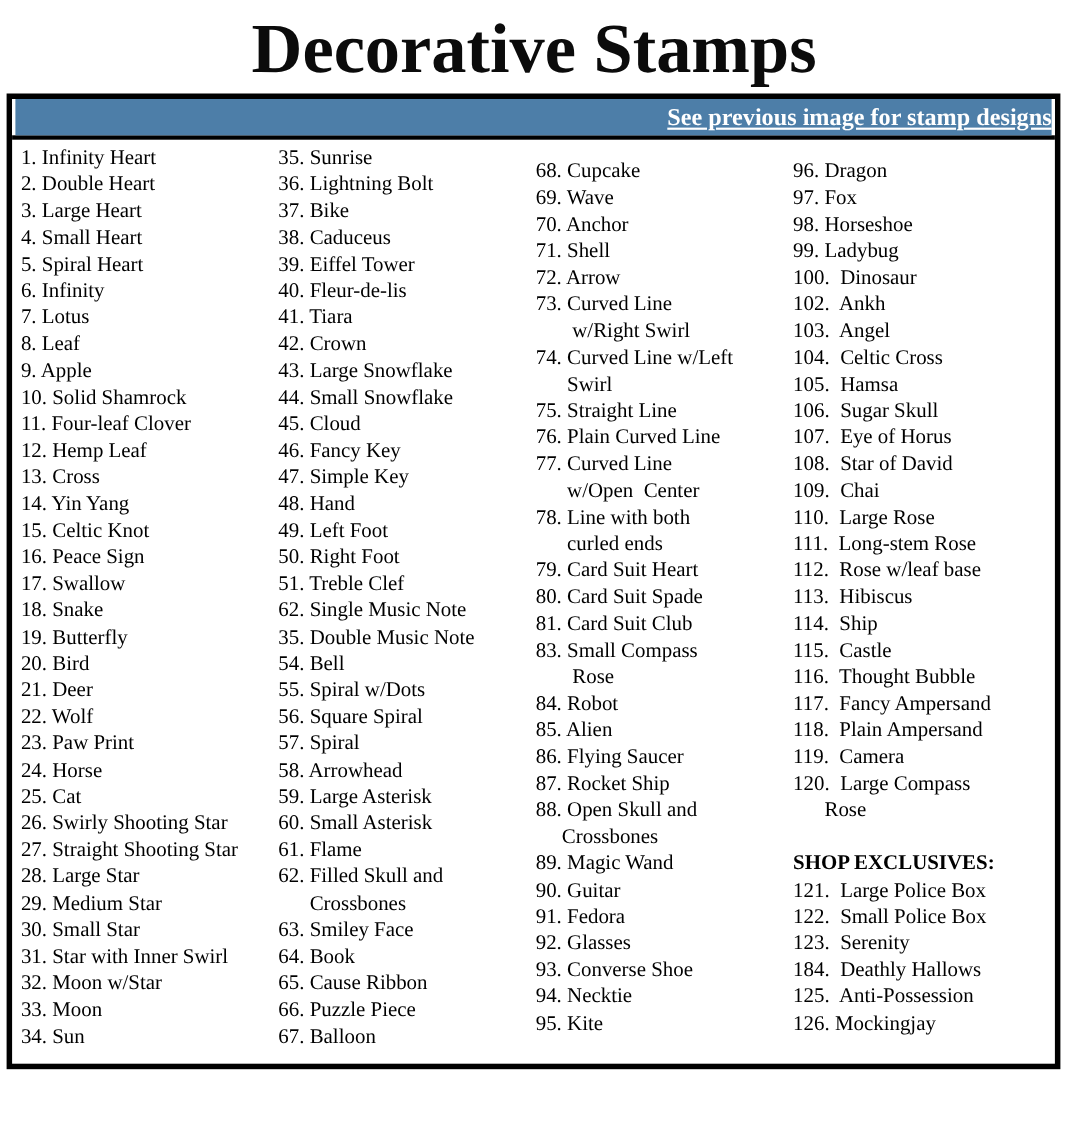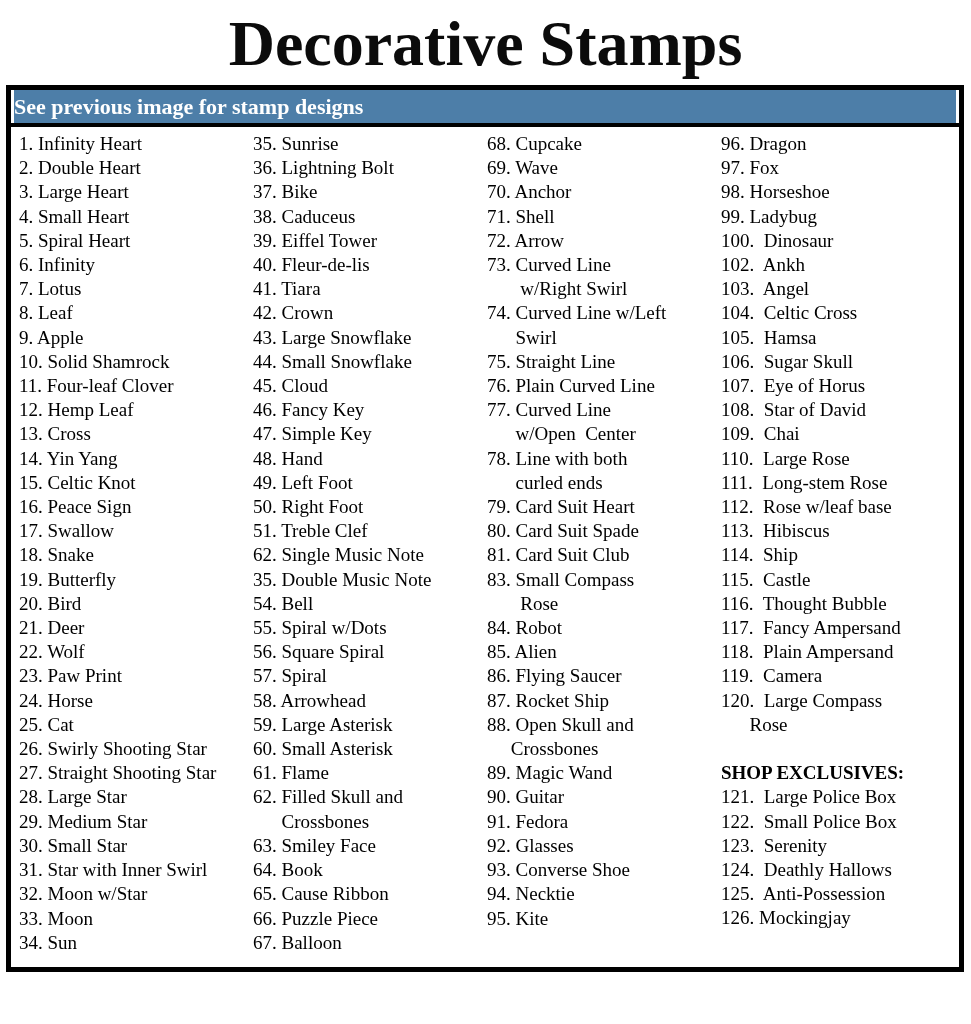--- a/index.html
+++ b/index.html
@@ -24,29 +24,31 @@
     background: #fff;
   }
   .banner-wrap {
     border-bottom: 4px solid var(--border-color, #000);
     padding: 0 3px;
     background: #fff;
   }
   .banner {
     background: var(--banner-bg, #4D7EA8);
     color: var(--banner-fg, #fff);
-    text-align: left;
+    text-align: right;
     font-weight: bold;
     font-size: 22px;
     height: 33px;
     line-height: 33px;
+    text-decoration: underline;
   }
   .list {
     display: flex;
     padding: 5px 4px 12px 8px;
+    align-items: center;
   }
   .col { flex: 1; min-width: 0; }
   .item {
     font-size: 19px;
     line-height: 24.2px;
     min-height: 24.2px;
     white-space: pre-wrap;
     color: var(--text-color, #000);
   }
   .item.bold { font-weight: bold; }
@@ -192,18 +194,18 @@
         <div class="item">117.  Fancy Ampersand</div>
         <div class="item">118.  Plain Ampersand</div>
         <div class="item">119.  Camera</div>
         <div class="item">120.  Large Compass
       Rose</div>
         <div class="item spacer"></div>
         <div class="item bold">SHOP EXCLUSIVES:</div>
         <div class="item">121.  Large Police Box</div>
         <div class="item">122.  Small Police Box</div>
         <div class="item">123.  Serenity</div>
-        <div class="item">124.  Deathly Hallows</div>
+        <div class="item">184.  Deathly Hallows</div>
         <div class="item">125.  Anti-Possession</div>
         <div class="item">126. Mockingjay</div>
       </div>
   </div>
 </div>
 
 </body></html>

